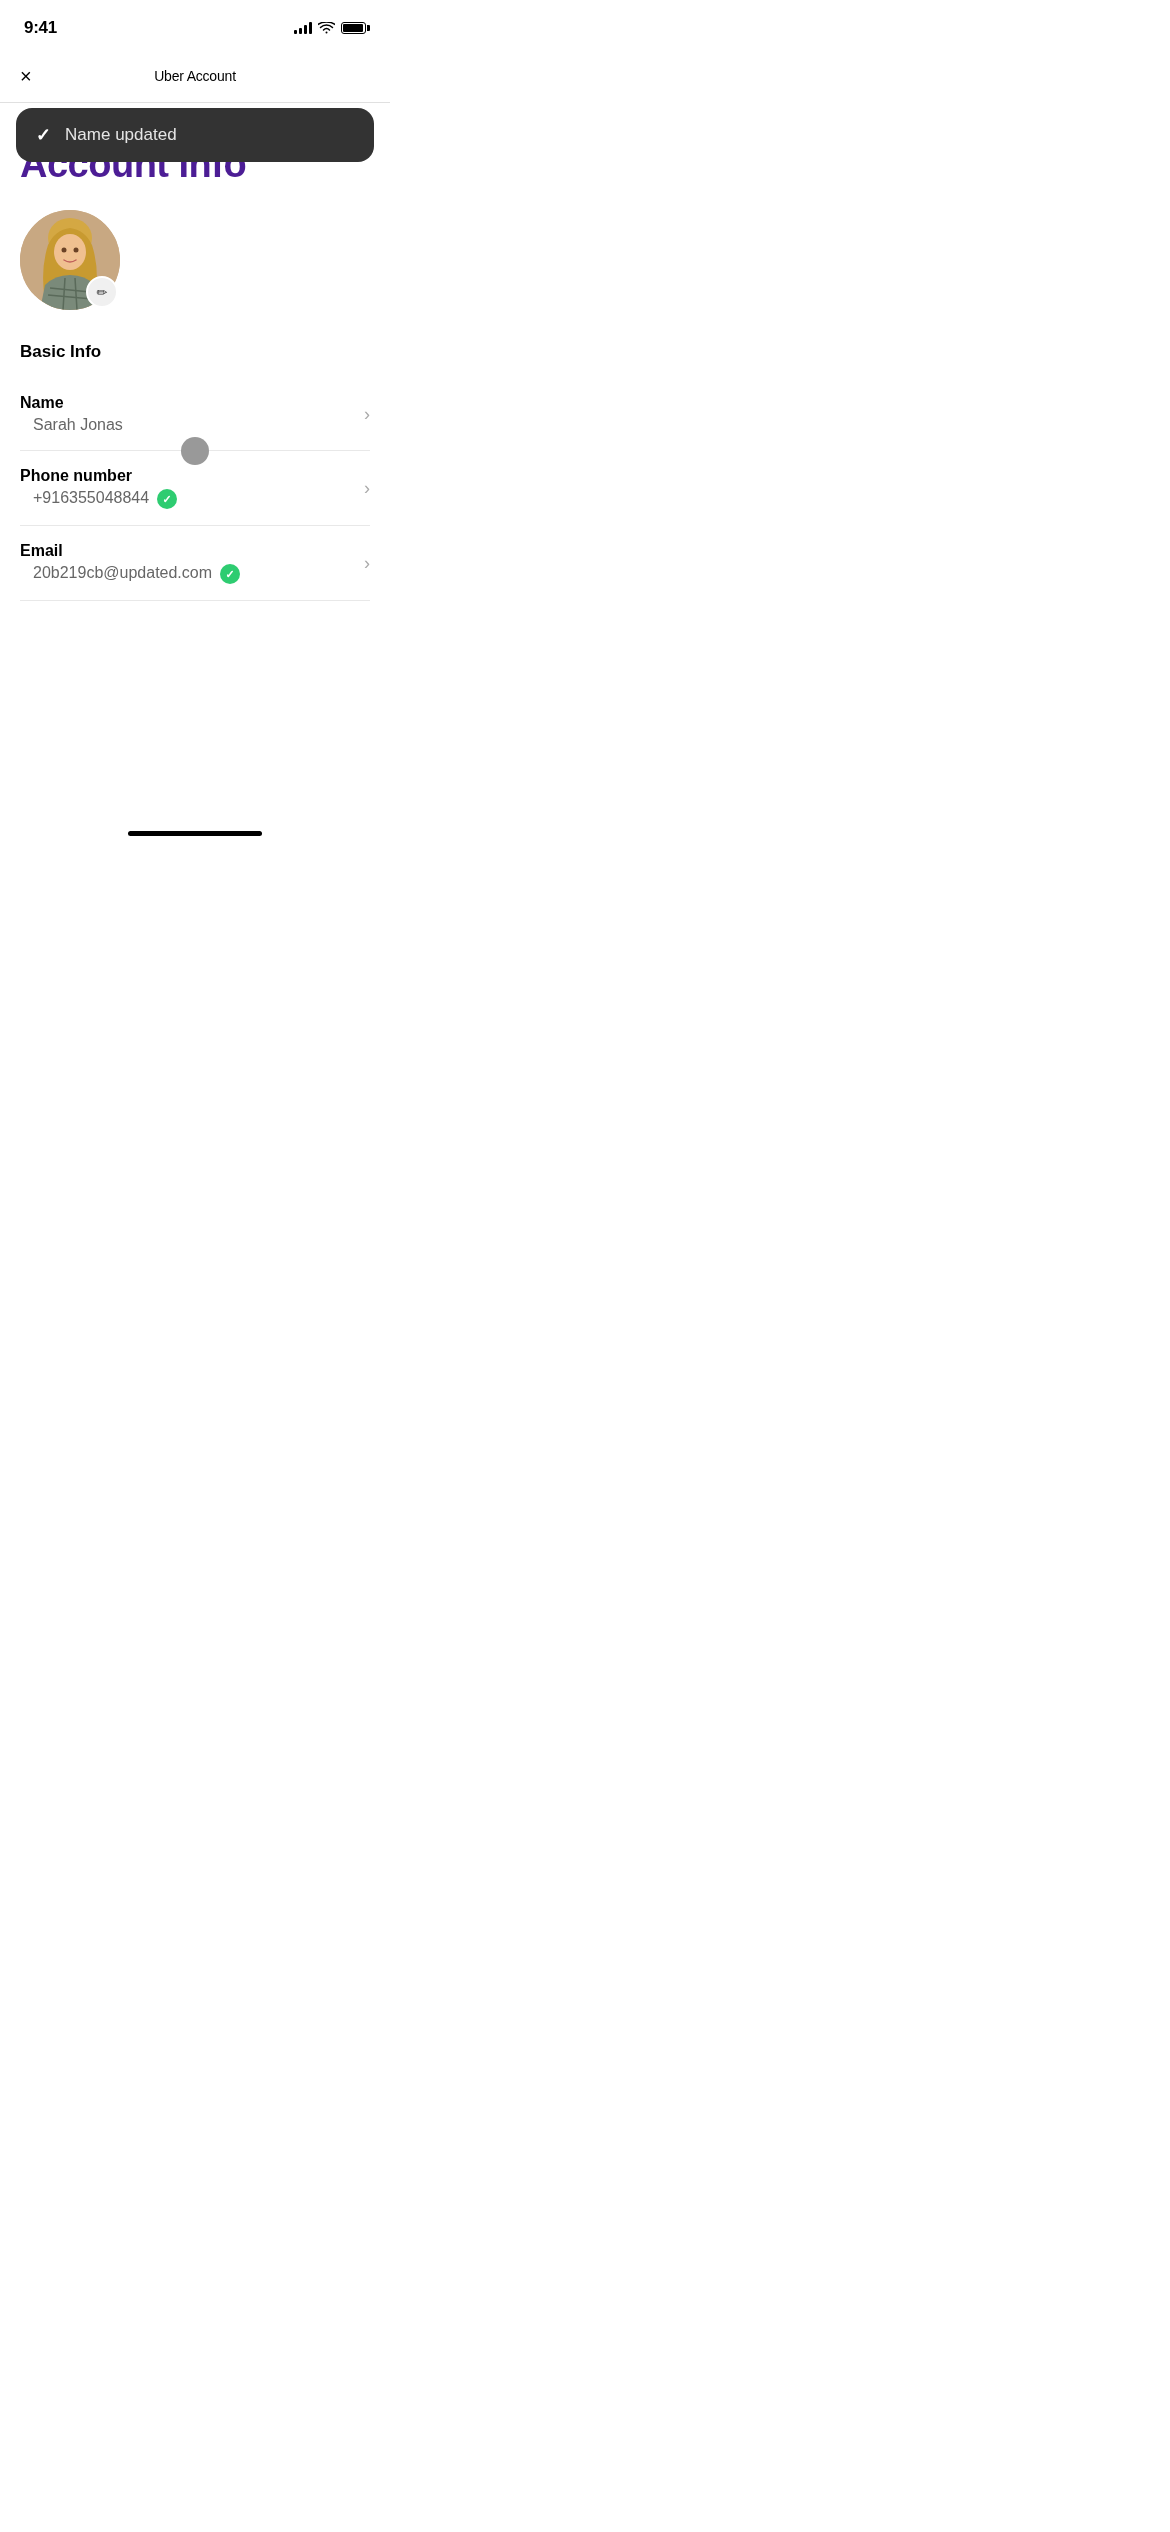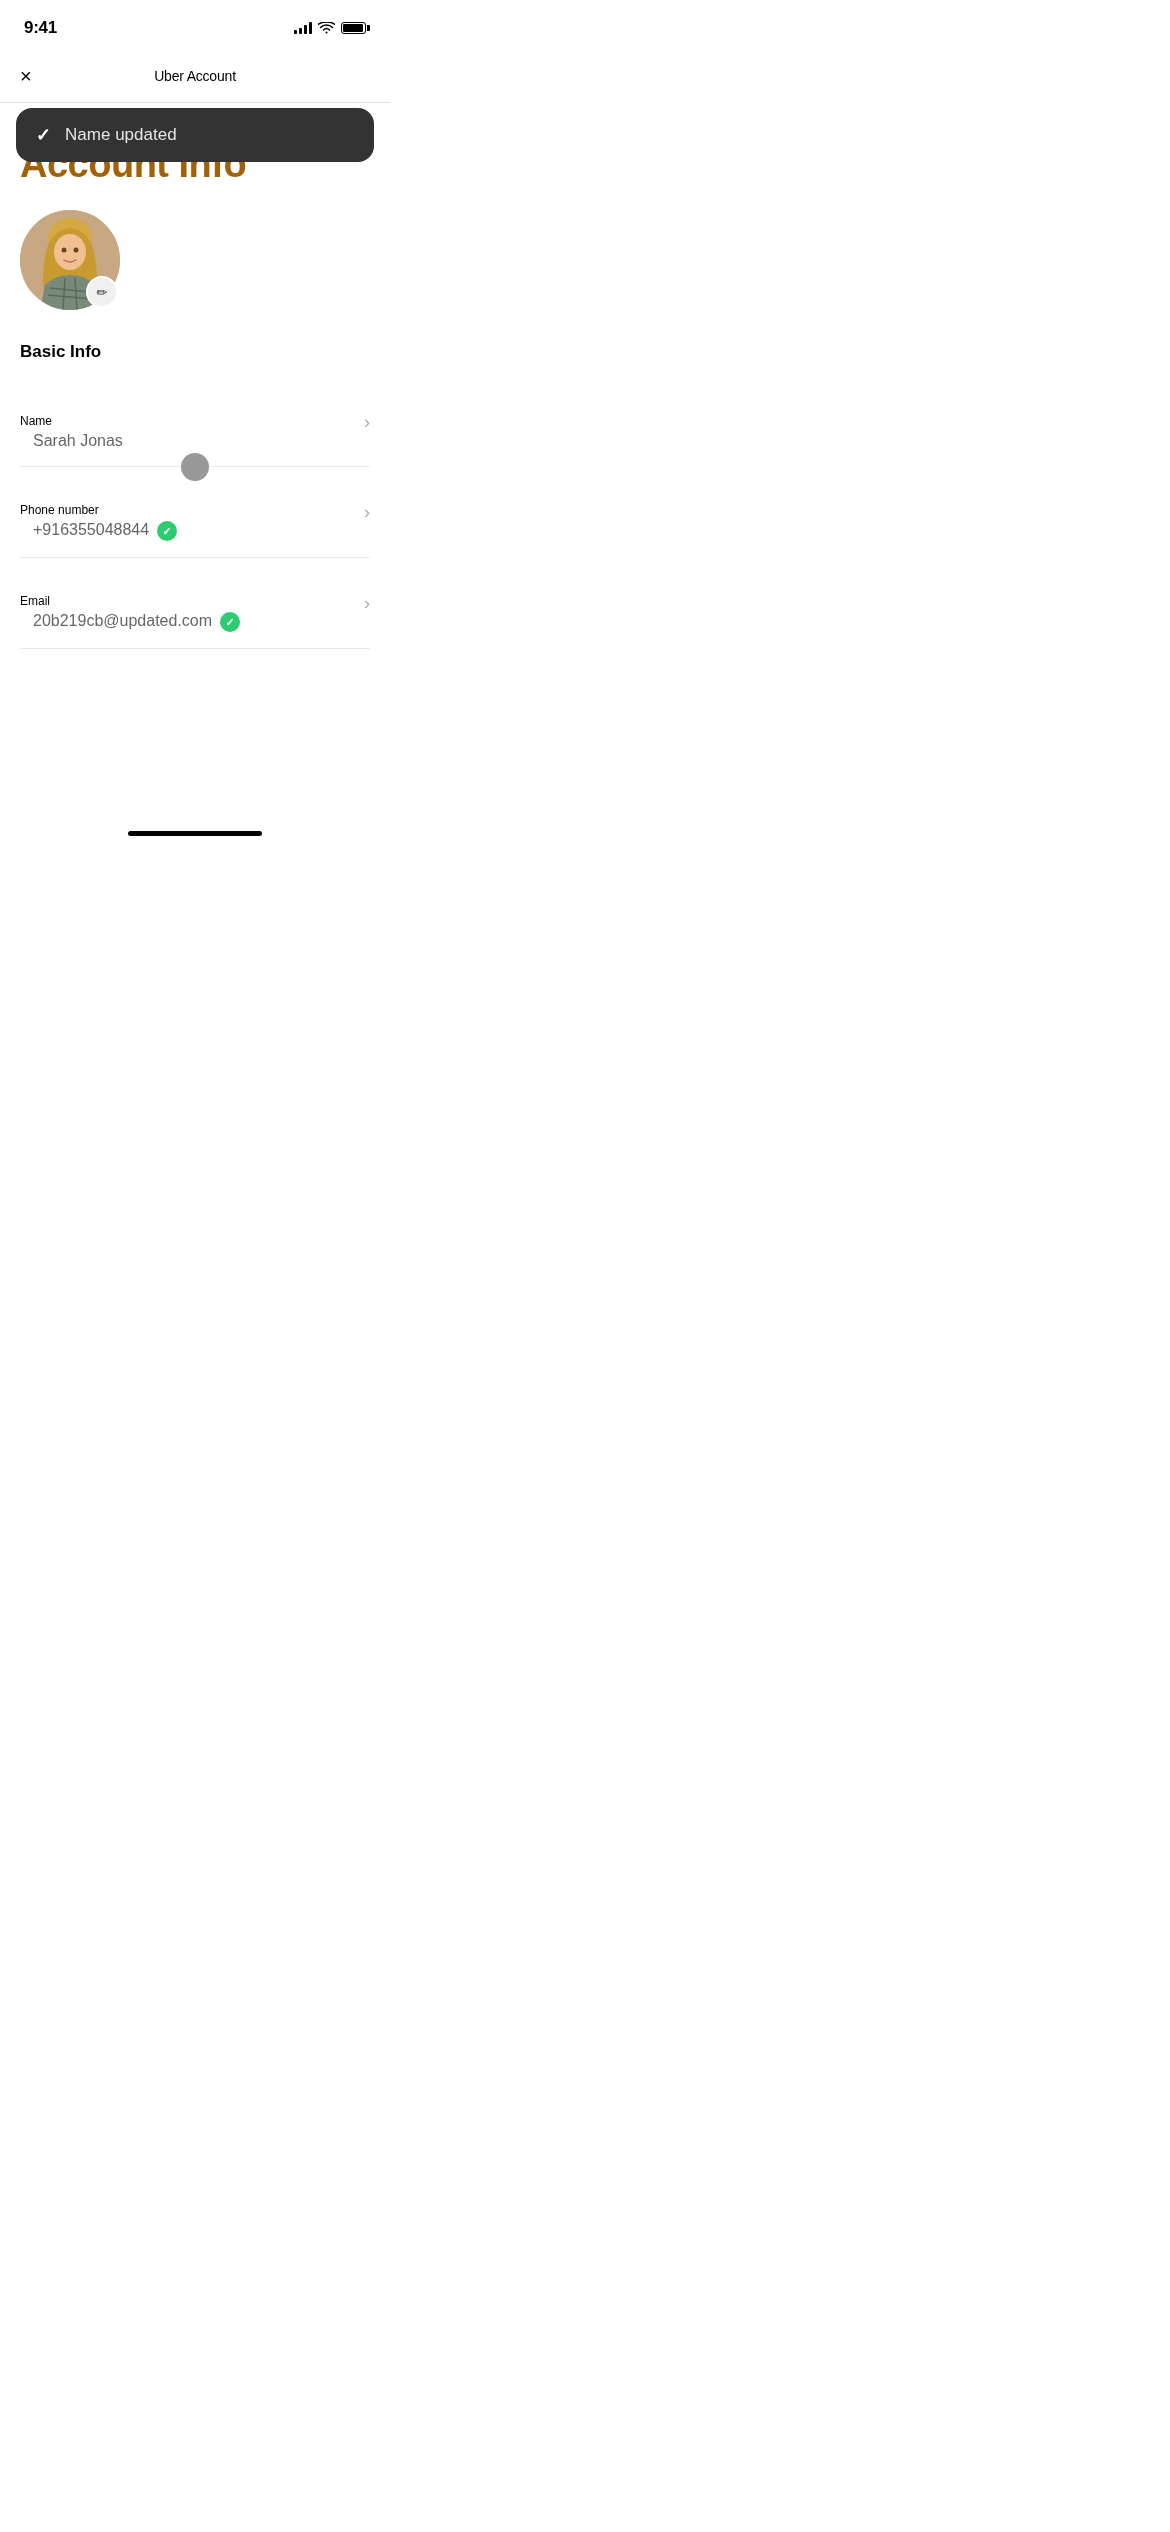--- a/index.html
+++ b/index.html
@@ -162,21 +162,21 @@
 
     
     .content {
       padding: 0 20px;
       margin-top: 10px;
     }
 
     .page-title {
       font-size: 38px;
       font-weight: 800;
-      color: #a16207;
+      color: #4c1d95;
       letter-spacing: -0.5px;
       margin-bottom: 24px;
     }
 
     
     .avatar-section {
       margin-bottom: 32px;
       position: relative;
       display: inline-block;
     }
@@ -235,25 +235,24 @@
       padding: 16px 0;
       cursor: pointer;
       position: relative;
     }
 
     .info-row-left {
       flex: 1;
     }
 
     .info-label {
-      font-size: 12px;
-      font-weight: 400;
+      font-size: 16px;
+      font-weight: 700;
       color: #000;
       margin-bottom: 4px;
-      margin-top: 20px;
     }
 
     .info-value {
       font-size: 16px;
       color: #666;
       display: flex;
       align-items: flex-start;
       gap: 8px;
       margin-left: 13px;
     }

